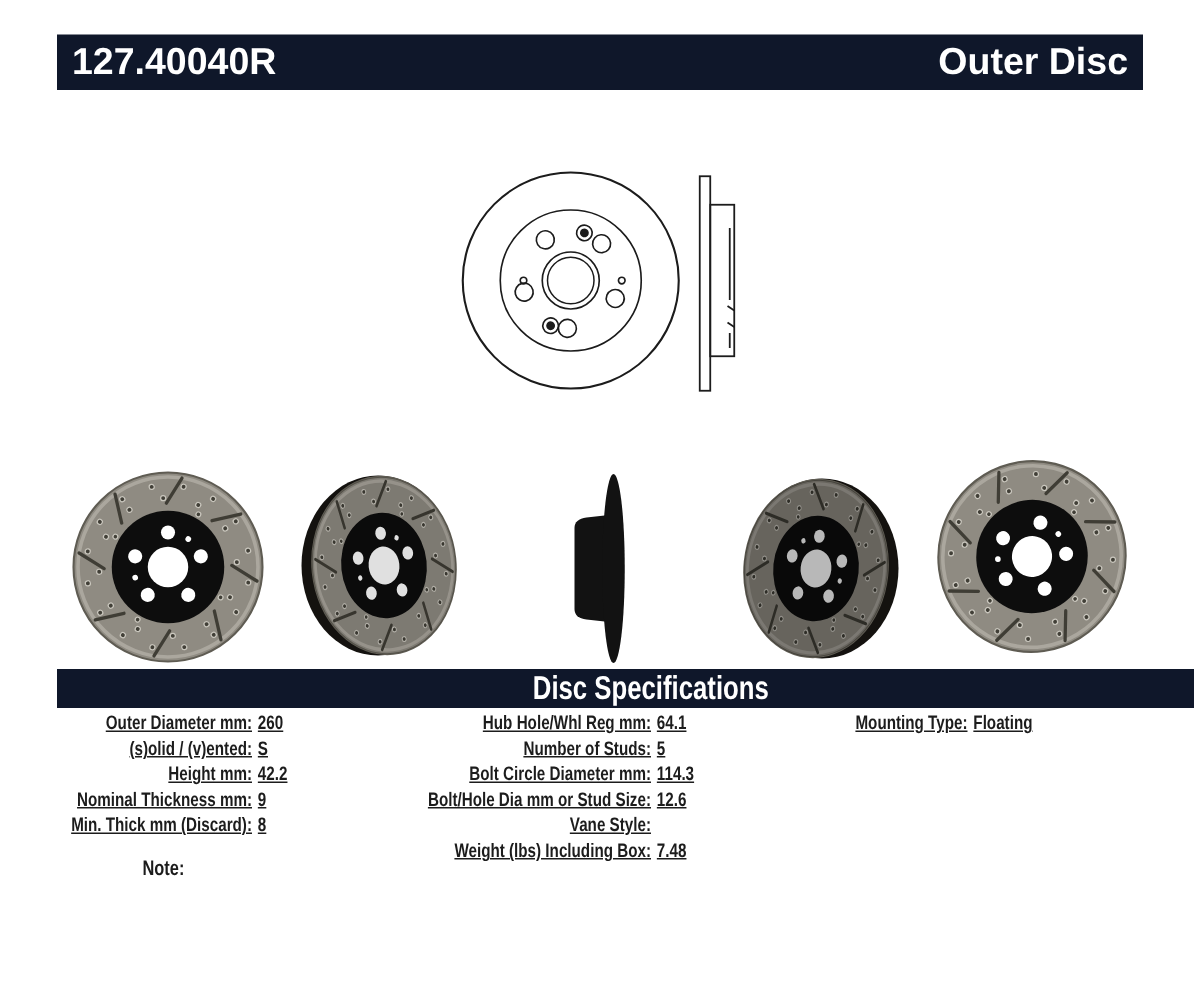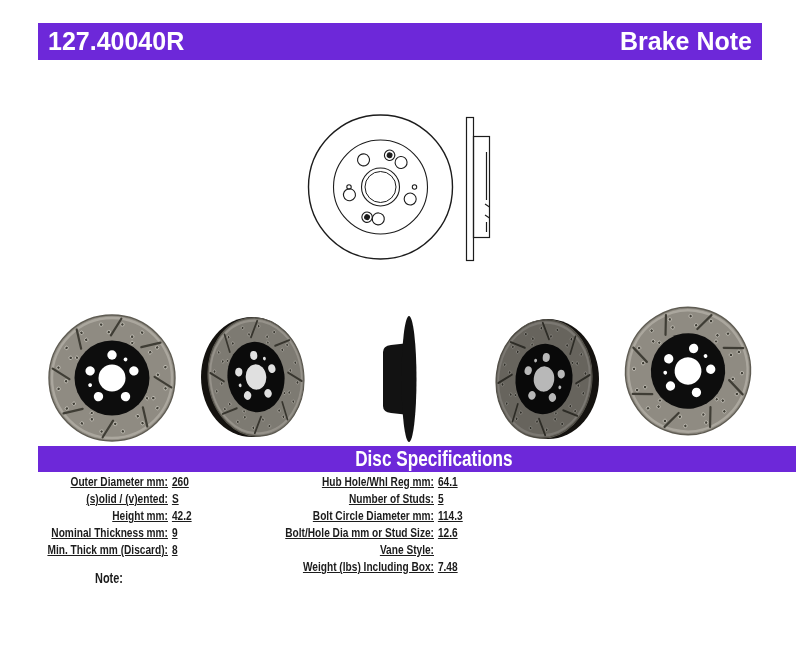--- a/index.html
+++ b/index.html
@@ -1,18 +1,18 @@
 <!DOCTYPE html>
 <html><head>
 <meta charset="utf-8">
 <style>
   html,body{margin:0;padding:0;background:#fff;}
   .page{position:relative;width:800px;height:655px;background:#ffffff;overflow:hidden;
         font-family:"Liberation Sans","DejaVu Sans",sans-serif;color:#1c1c1c;}
-  .bar{position:absolute;left:38px;width:724px;background:#6d28d9;color:#fff;}
+  .bar{position:absolute;left:38px;width:724px;background:#0f172a;color:#fff;}
   .header-bar{top:23px;height:37px;display:flex;justify-content:space-between;align-items:center;
               padding:0 10px;box-sizing:border-box;font-size:25px;font-weight:bold;}
   .spec-bar{top:446px;height:26px;display:flex;justify-content:center;align-items:center;
             font-size:22px;font-weight:bold;padding-left:34px;}
   .spec-bar .squeeze{display:inline-block;transform:scaleX(0.78);}
   .figure{position:absolute;}
   .spec-col{position:absolute;top:473px;text-decoration:underline;}
   .spec-col.left{left:38px;}
   .spec-col.mid{left:240px;}
   .spec-col.right{left:500px;}
@@ -115,21 +115,21 @@
       <path d="M 9,-36 L -9,-34 Q -17,-33 -17,-27 L -17,27 Q -17,33 -9,34 L 9,36 Z" fill="#121212"></path>
       <ellipse cx="9" cy="0" rx="7.5" ry="63" fill="#121212"></ellipse>
     </g>
   </defs>
 </svg>
 
 <div class="page">
 
   <div class="bar header-bar">
     <span>127.40040R</span>
-    <span>Brake Note</span>
+    <span>Outer Disc</span>
   </div>
 
   <svg class="figure" style="left:295px;top:100px" width="210" height="175" viewBox="295 100 210 175">
     <g stroke="#1c1c1c" fill="none">
       <g transform="translate(380.5,187)">
         <circle r="72" stroke-width="1.4"></circle>
         <circle r="47" stroke-width="1.1"></circle>
         <circle r="19" stroke-width="1.1"></circle>
         <circle r="15.5" stroke-width="1"></circle>
         <g stroke-width="1.1">
@@ -234,16 +234,22 @@
     <div class="spec-row">
       <span class="spec-label">Vane Style:</span>
       <span class="spec-value"></span>
     </div>
     <div class="spec-row">
       <span class="spec-label">Weight (lbs) Including Box:</span>
       <span class="spec-value">7.48</span>
     </div>
   </div>
 
+  <div class="spec-col right">
+    <div class="spec-row">
+      <span class="spec-label">Mounting Type:</span>
+      <span class="spec-value">Floating</span>
+    </div>
+  </div>
 
   <div class="note">Note:</div>
 
 </div>
 
 </body></html>

